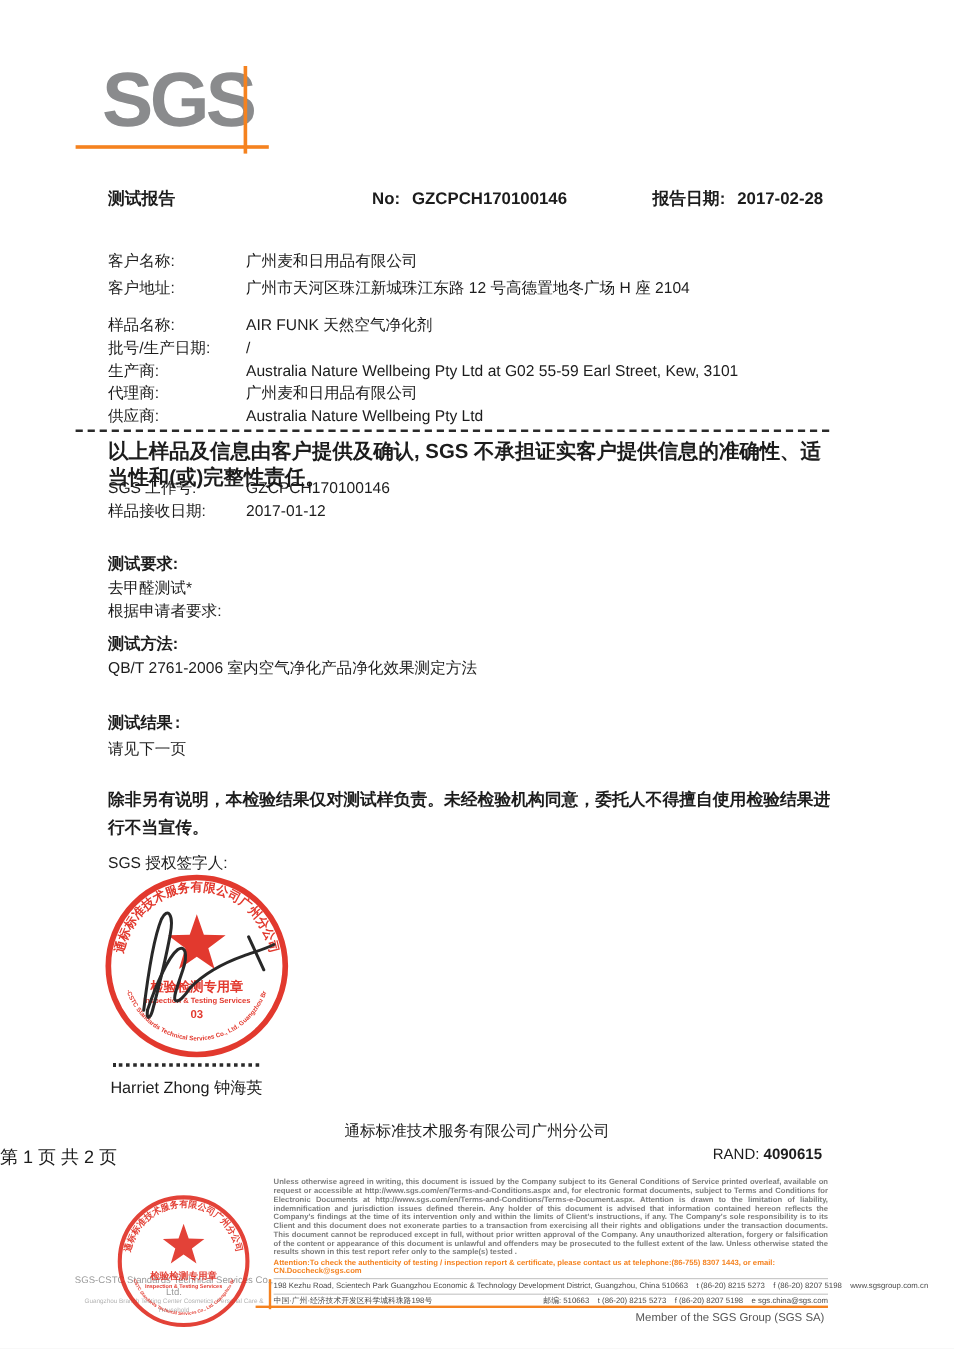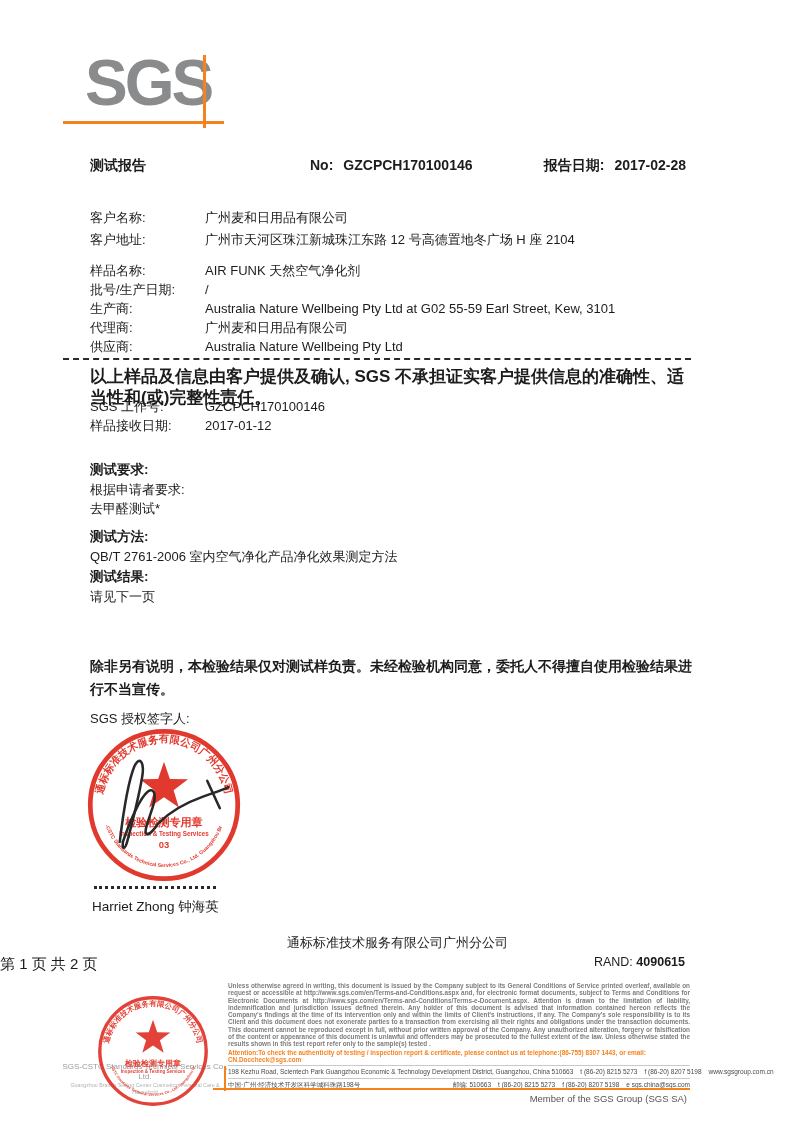--- a/index.html
+++ b/index.html
@@ -129,30 +129,30 @@
       <span class="val">GZCPCH170100146</span>
     </div>
     <div class="irow">
       <span class="lbl">样品接收日期:</span>
       <span class="val">2017-01-12</span>
     </div>
   </div>
 
   <div class="info-block" style="top:460px;">
     <div class="sec-title">测试要求:</div>
+    <div class="sec-line">去甲醛测试*</div>
     <div class="sec-line">根据申请者要求:</div>
-    <div class="sec-line">去甲醛测试*</div>
   </div>
 
   <div class="info-block" style="top:527px;">
     <div class="sec-title">测试方法:</div>
     <div class="sec-line">QB/T 2761-2006 室内空气净化产品净化效果测定方法</div>
   </div>
 
-  <div class="info-block" style="top:567px;">
+  <div class="info-block" style="top:595px;font-family:Liberation Mono, monospace;">
     <div class="sec-title">测试结果:</div>
     <div class="sec-line">请见下一页</div>
   </div>
 
   <div class="result-note">除非另有说明，本检验结果仅对测试样负责。未经检验机构同意，委托人不得擅自使用检验结果进行不当宣传。</div>
 
   <div class="signatory">SGS 授权签字人:</div>
 
   <svg class="seal-main" viewBox="0 0 150 150">
     <defs>

